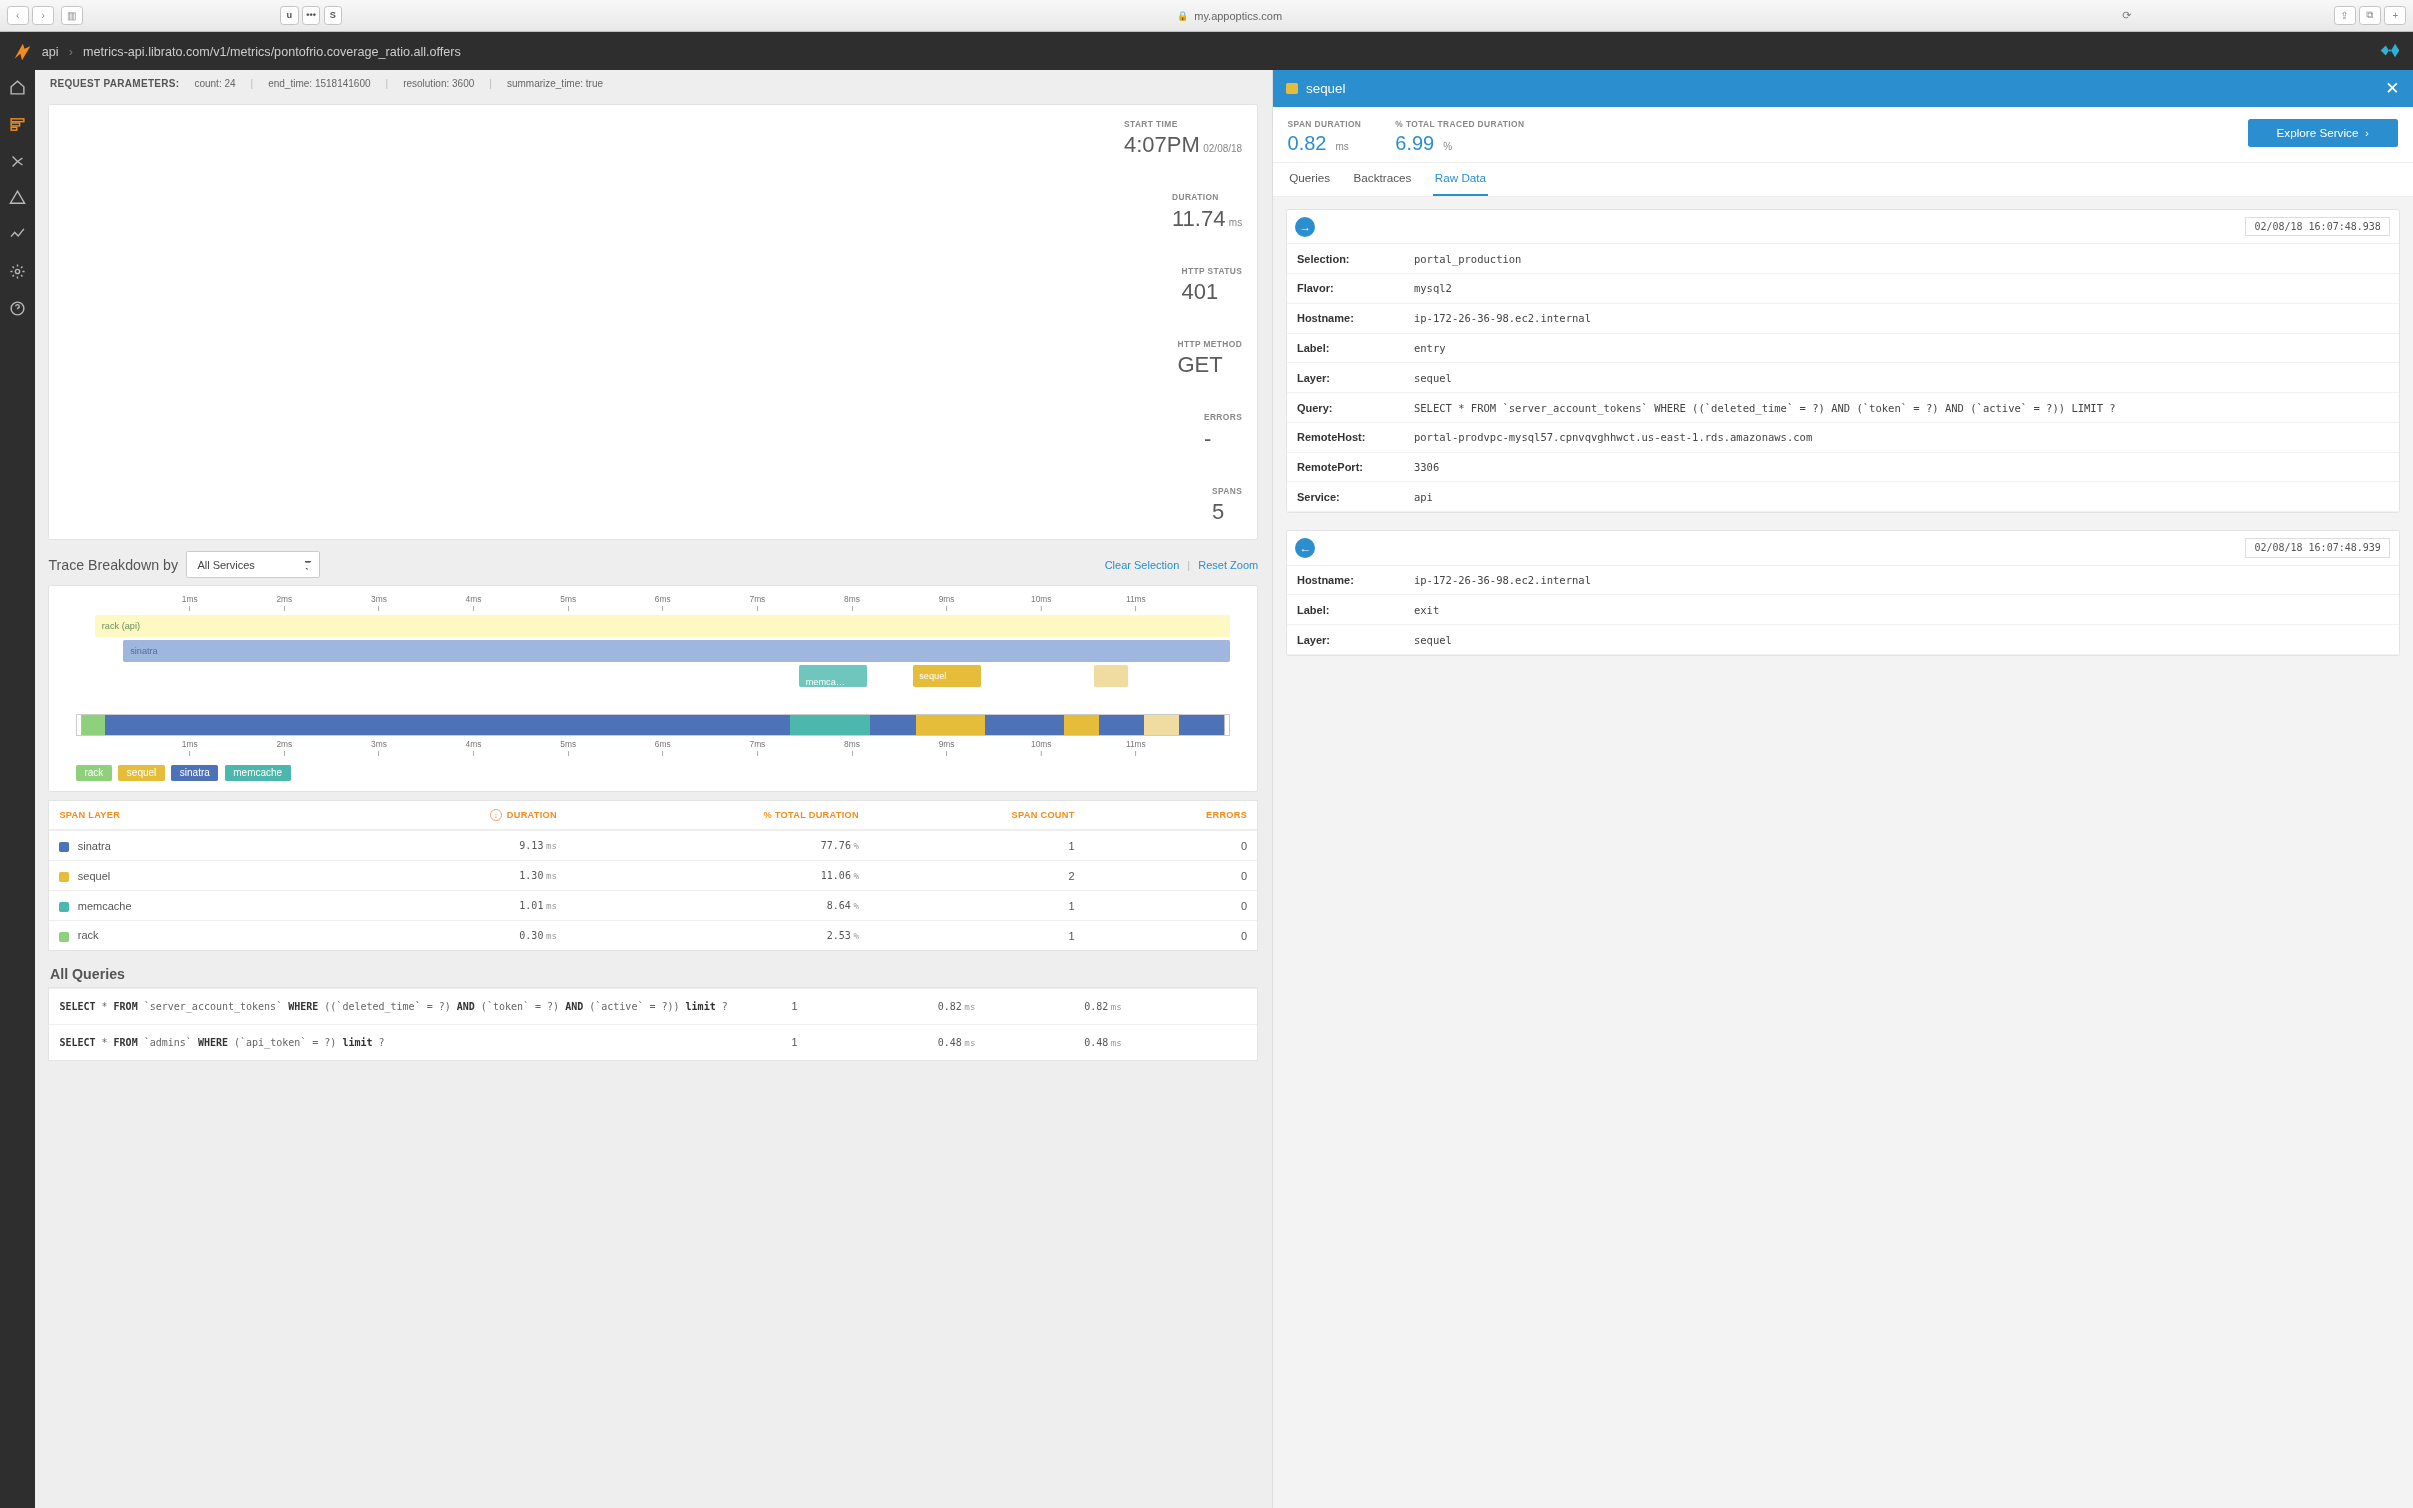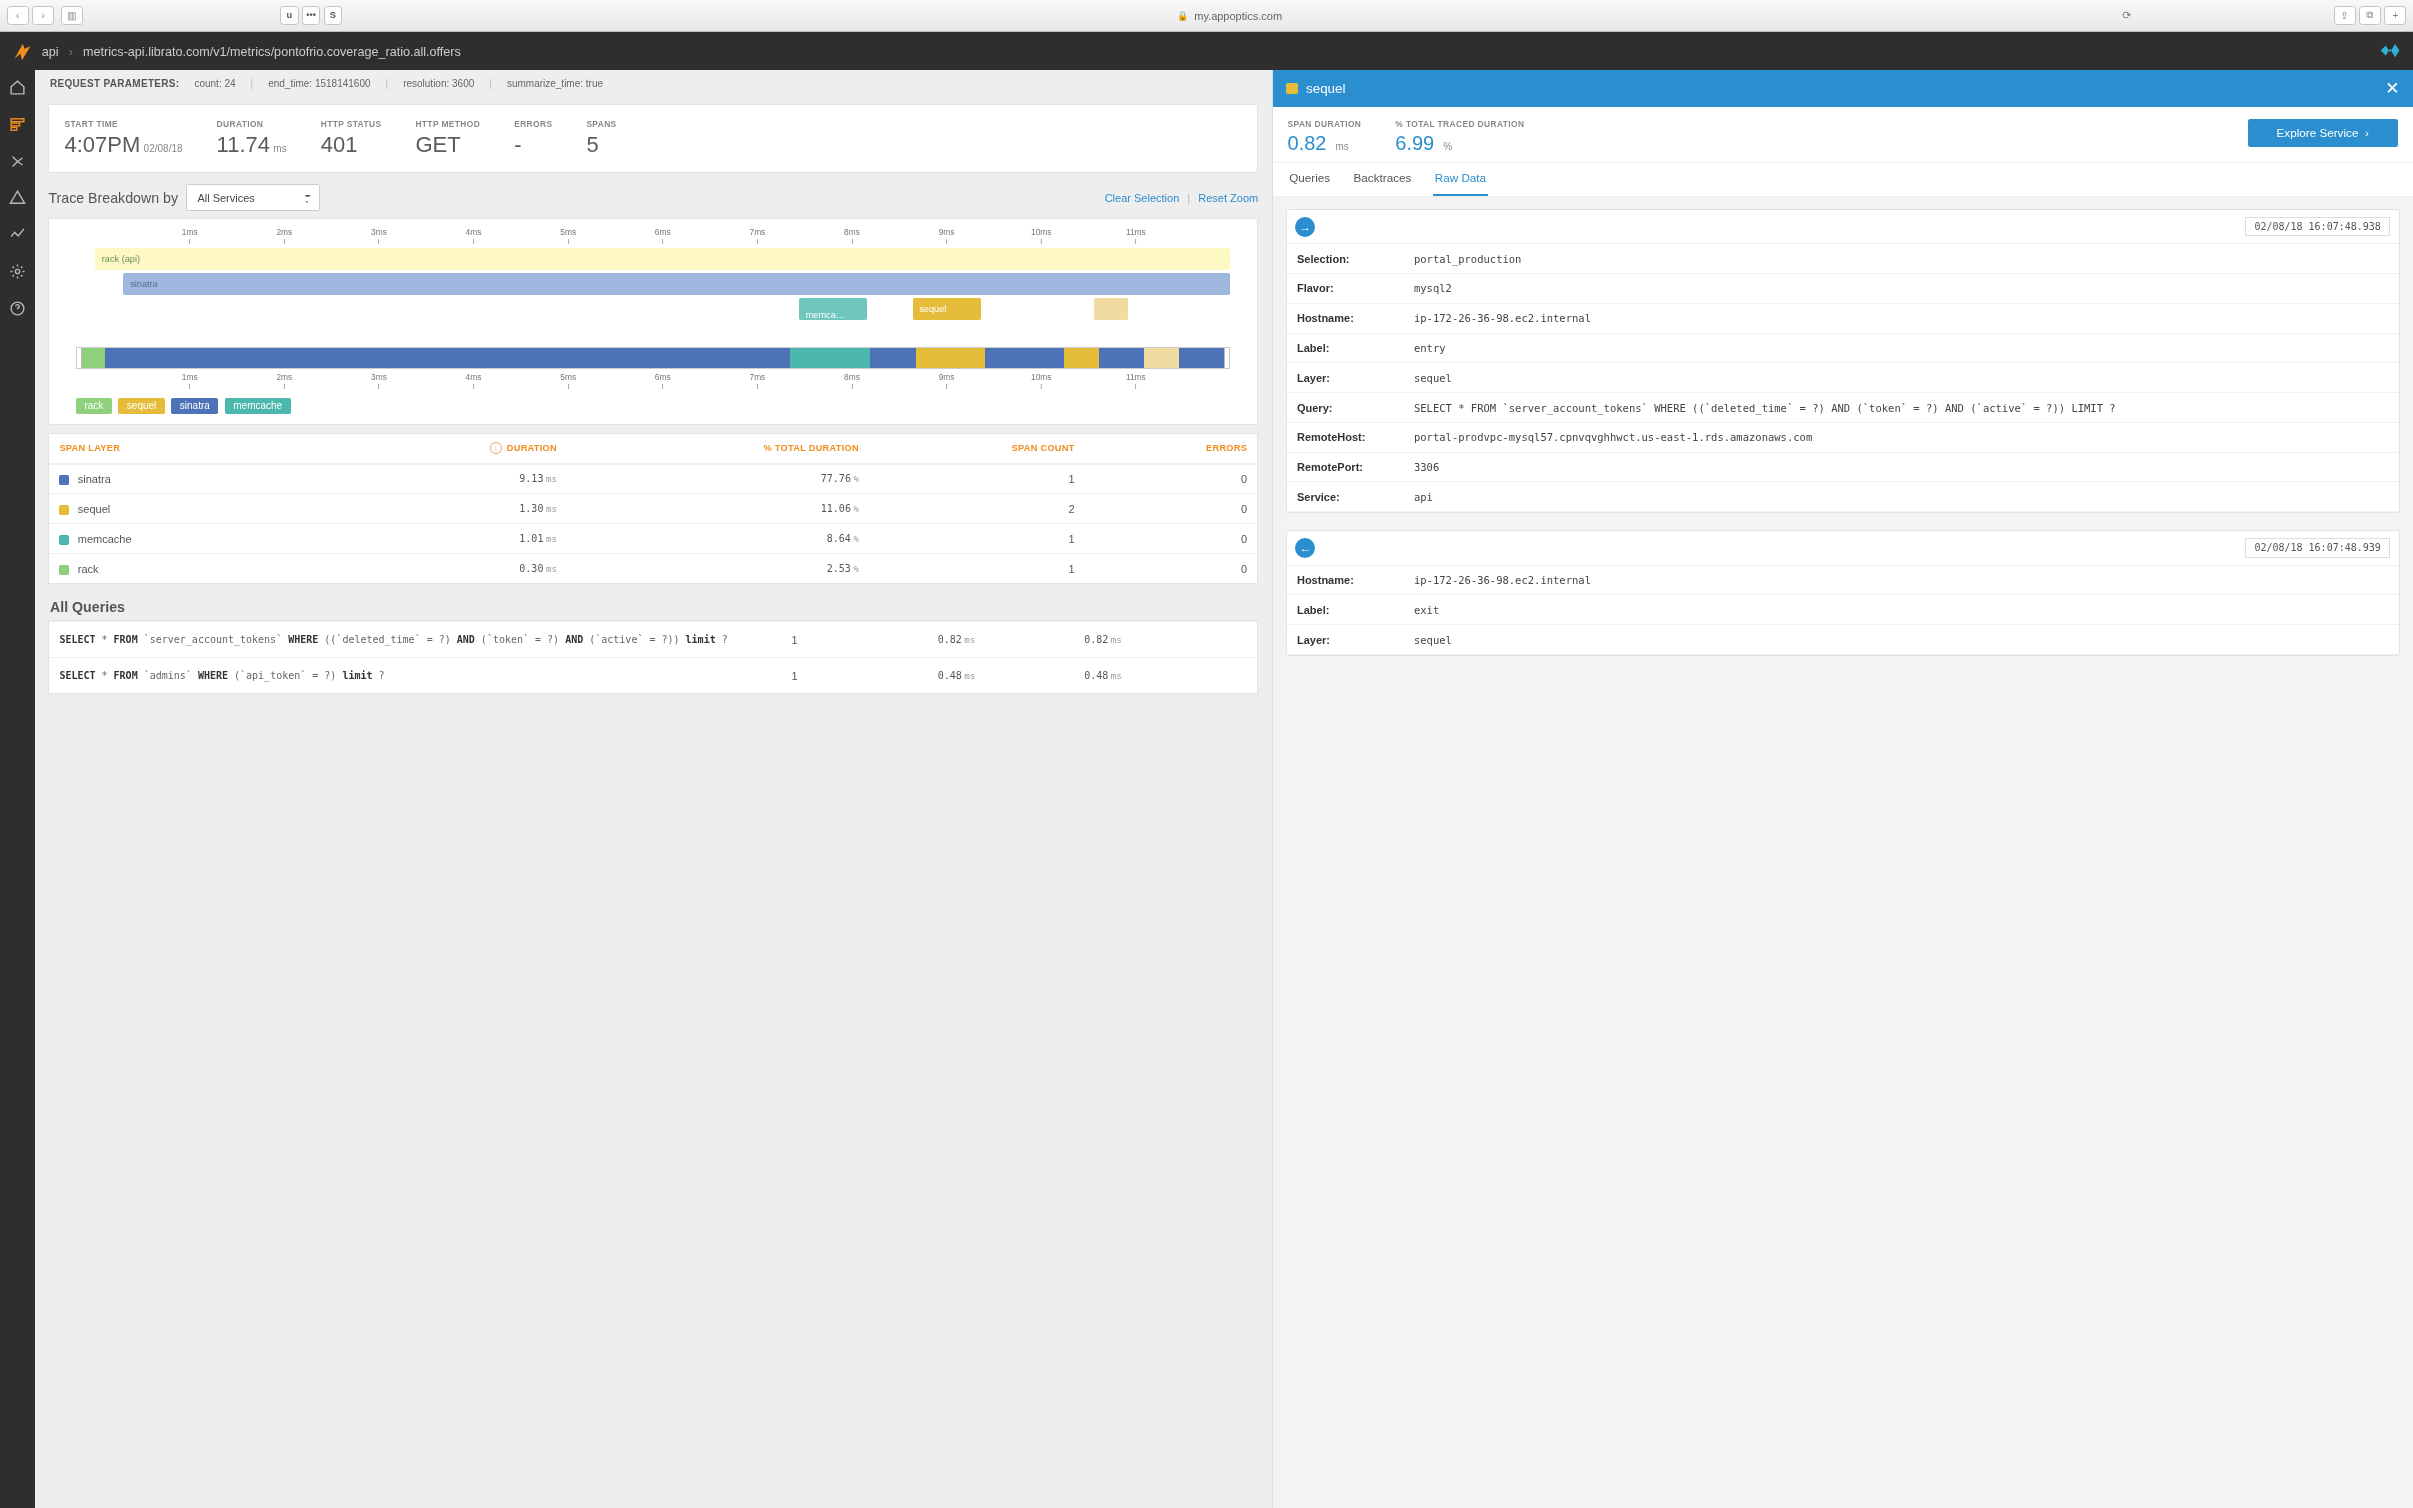--- a/index.html
+++ b/index.html
@@ -33,21 +33,21 @@
 .main { flex:1; display:flex; background:#eee; }
 .left-pane { flex: 1 1 52%; overflow:auto; padding: 0 0 17px 0; }
 .right-pane { width: 48%; background:#fff; border-left:0.8px solid #ddd; display:flex; flex-direction:column; }
 
 
 .params-bar { background:#eee; padding: 8.4px 15px; font-size:10px; color:#666; display:flex; gap:15px; }
 .params-bar .pb-label{ font-weight:700; color:#555; letter-spacing:0.3px;}
 .params-bar .sep{ color:#bbb;}
 
 
-.card { background:#fff; border:0.8px solid #e2e2e2; border-radius:2.5px; margin: 6.7px 13.4px; }
+.card { background:#fff; border:0.8px solid #e2e2e2; border-radius:2.5px; margin: 6.7px 13.4px; flex-direction: column; }
 .summary { display:flex; padding: 13.4px 15px; gap: 34px; align-items:flex-end;}
 .metric .lbl { font-size:8.4px; letter-spacing:0.4px; color:#888; font-weight:600; text-transform:uppercase;}
 .metric .val { font-size:22px; color:#5b5b5b; font-weight:400; margin-top:3.4px;}
 .metric .val .sub{ font-size:10px; color:#888; margin-left:3.4px;}
 .metric .val.method{ font-weight:400;}
 
 
 .tb-head{ display:flex; align-items:center; justify-content:space-between; margin:11.7px 13.4px 5px;gap:32px; }
 .tb-head h3{ font-size:14.2px; color:#555; font-weight:400;}
 .tb-head .selwrap{ display:flex; align-items:center; gap:8.4px;}

